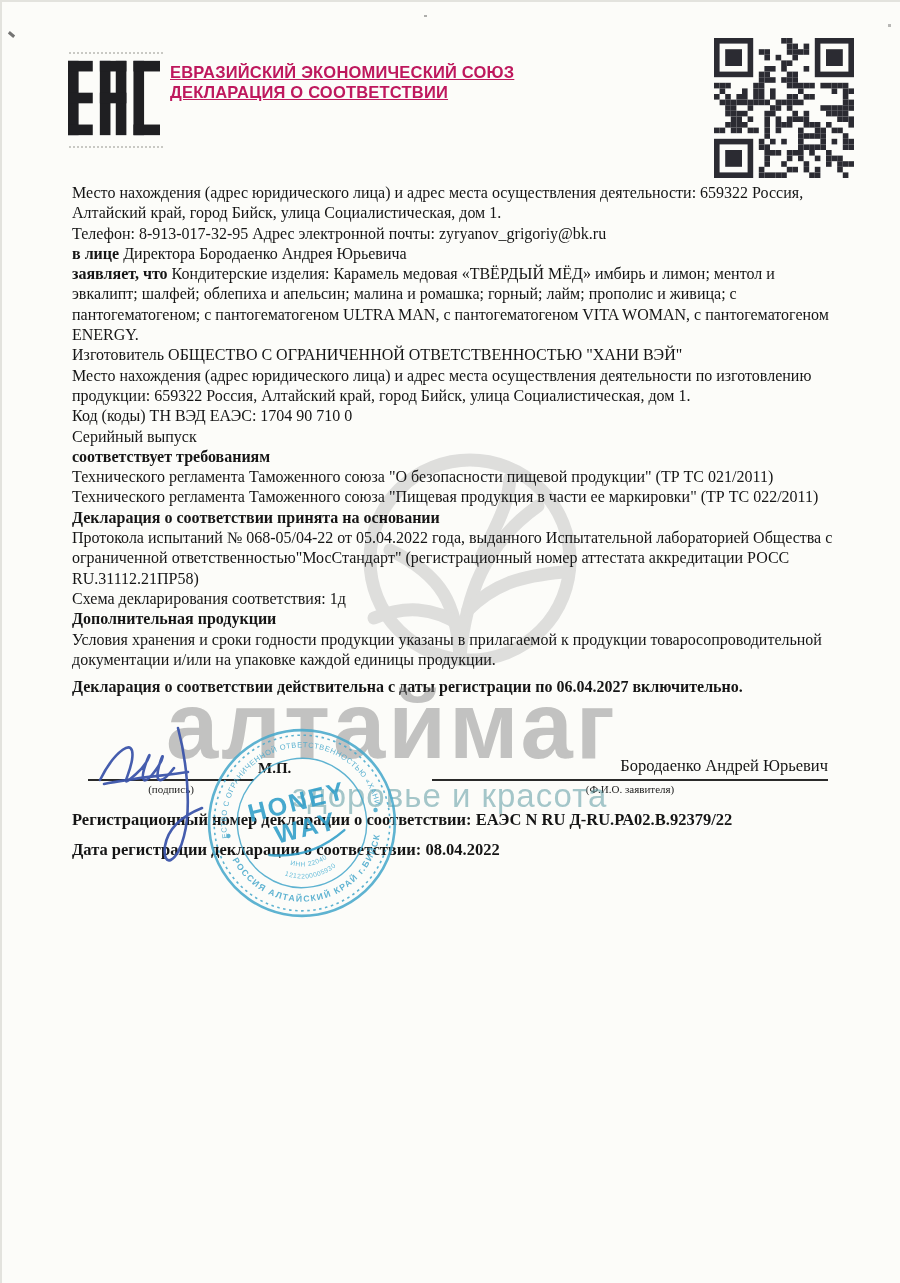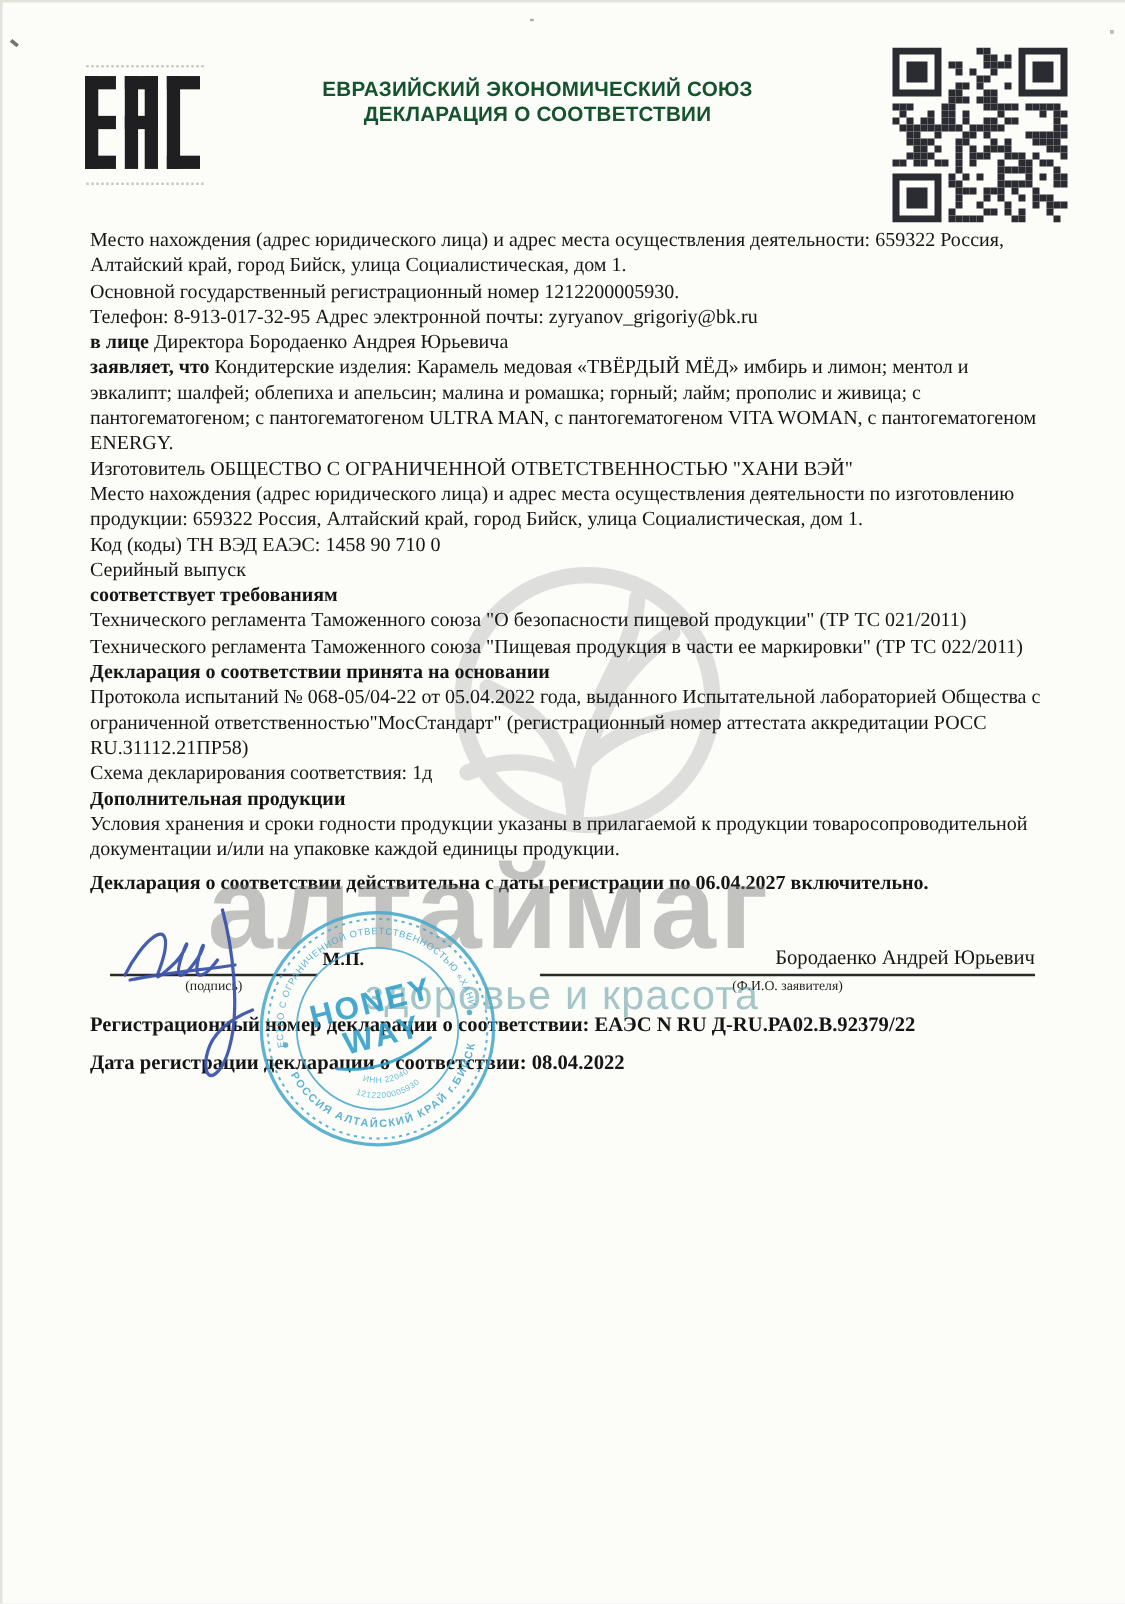--- a/index.html
+++ b/index.html
@@ -9,23 +9,23 @@
     font-family:"Liberation Serif", serif; color:#151515;
   }
   .page::before{ 
     content:""; position:absolute; inset:0; pointer-events:none;
     box-shadow:inset 2px 2px 0 #e3e3de;
   }
   
   .eac-logo{position:absolute; left:68px; top:56px;}
   .eac-dots{position:absolute; left:69px; width:94px; border-top:2px dotted #c9c9c4; height:0;}
   .hdr{
-    position:absolute; left:170px; top:62px; width:520px; text-align:center;
+    position:absolute; left:170px; top:62px; width:520px; text-align:left;
     font-family:"Liberation Sans", sans-serif; font-weight:bold; font-size:16.5px;
-    line-height:20px; color:#14532d; letter-spacing:.2px;
+    line-height:20px; color:#be185d; letter-spacing:.2px;text-decoration:underline;
   }
   .qr{position:absolute; left:711px; top:38px; width:146px; height:140px;}
   
   .doc-body{
     position:absolute; left:72px; top:183px; width:763px;
     font-size:16px; line-height:20.3px;
   }
   .doc-body p{margin:0; padding:0;}
   .doc-body p.gap{margin-top:7px;}
   .bold{font-weight:bold;}
@@ -307,27 +307,26 @@
       <path d="M 108 208 C 104 158 92 128 38 102"></path>
       <path d="M 108 208 C 114 148 132 96 186 58"></path>
       <path d="M 116 162 C 142 136 168 128 212 124"></path>
       <path d="M 110 178 C 80 158 52 158 22 170"></path>
       <path d="M 128 112 C 140 84 156 62 158 30"></path>
     </g>
   </svg>
 
   <div class="doc-body">
     <p>Место нахождения (адрес юридического лица) и адрес места осуществления деятельности: 659322 Россия,  Алтайский  край,  город Бийск, улица Социалистическая, дом 1.</p>
-    <p>Основной государственный регистрационный номер 1212200005930.</p>
     <p>Телефон: 8-913-017-32-95 Адрес электронной почты: zyryanov_grigoriy@bk.ru</p>
     <p><b>в лице</b><span> Директора Бородаенко Андрея Юрьевича</span></p>
     <p><b>заявляет, что</b><span> Кондитерские  изделия: Карамель медовая «ТВЁРДЫЙ  МЁД» имбирь и лимон; ментол и эвкалипт;  шалфей;  облепиха и апельсин; малина и ромашка;  горный;  лайм;  прополис и живица; с пантогематогеном; с пантогематогеном ULTRA MAN, с пантогематогеном VITA WOMAN, с пантогематогеном ENERGY.</span></p>
     <p>Изготовитель ОБЩЕСТВО С ОГРАНИЧЕННОЙ  ОТВЕТСТВЕННОСТЬЮ "ХАНИ ВЭЙ"</p>
     <p>Место нахождения (адрес юридического лица) и адрес места осуществления деятельности по изготовлению продукции: 659322 Россия,  Алтайский край,  город Бийск,  улица Социалистическая,  дом 1.</p>
-    <p>Код (коды) ТН ВЭД ЕАЭС: 1458 90 710 0</p>
+    <p>Код (коды) ТН ВЭД ЕАЭС: 1704 90 710 0</p>
     <p>Серийный выпуск</p>
     <p class="bold">соответствует требованиям</p>
     <p>Технического регламента Таможенного союза "О безопасности пищевой продукции" (ТР ТС 021/2011)</p>
     <p>Технического регламента Таможенного союза "Пищевая продукция в части ее маркировки" (ТР ТС 022/2011)</p>
     <p class="bold">Декларация о соответствии принята на основании</p>
     <p>Протокола  испытаний  №  068-05/04-22 от 05.04.2022 года,  выданного  Испытательной  лабораторией Общества с ограниченной ответственностью"МосСтандарт" (регистрационный номер аттестата аккредитации РОСС RU.31112.21ПР58)</p>
     <p>Схема декларирования соответствия: 1д</p>
     <p class="bold">Дополнительная продукции</p>
     <p>Условия  хранения и сроки годности продукции  указаны  в  прилагаемой  к  продукции товаросопроводительной документации и/или на упаковке  каждой  единицы  продукции.</p>
     <p class="bold gap">Декларация о соответствии действительна с даты регистрации по 06.04.2027 включительно.</p>

